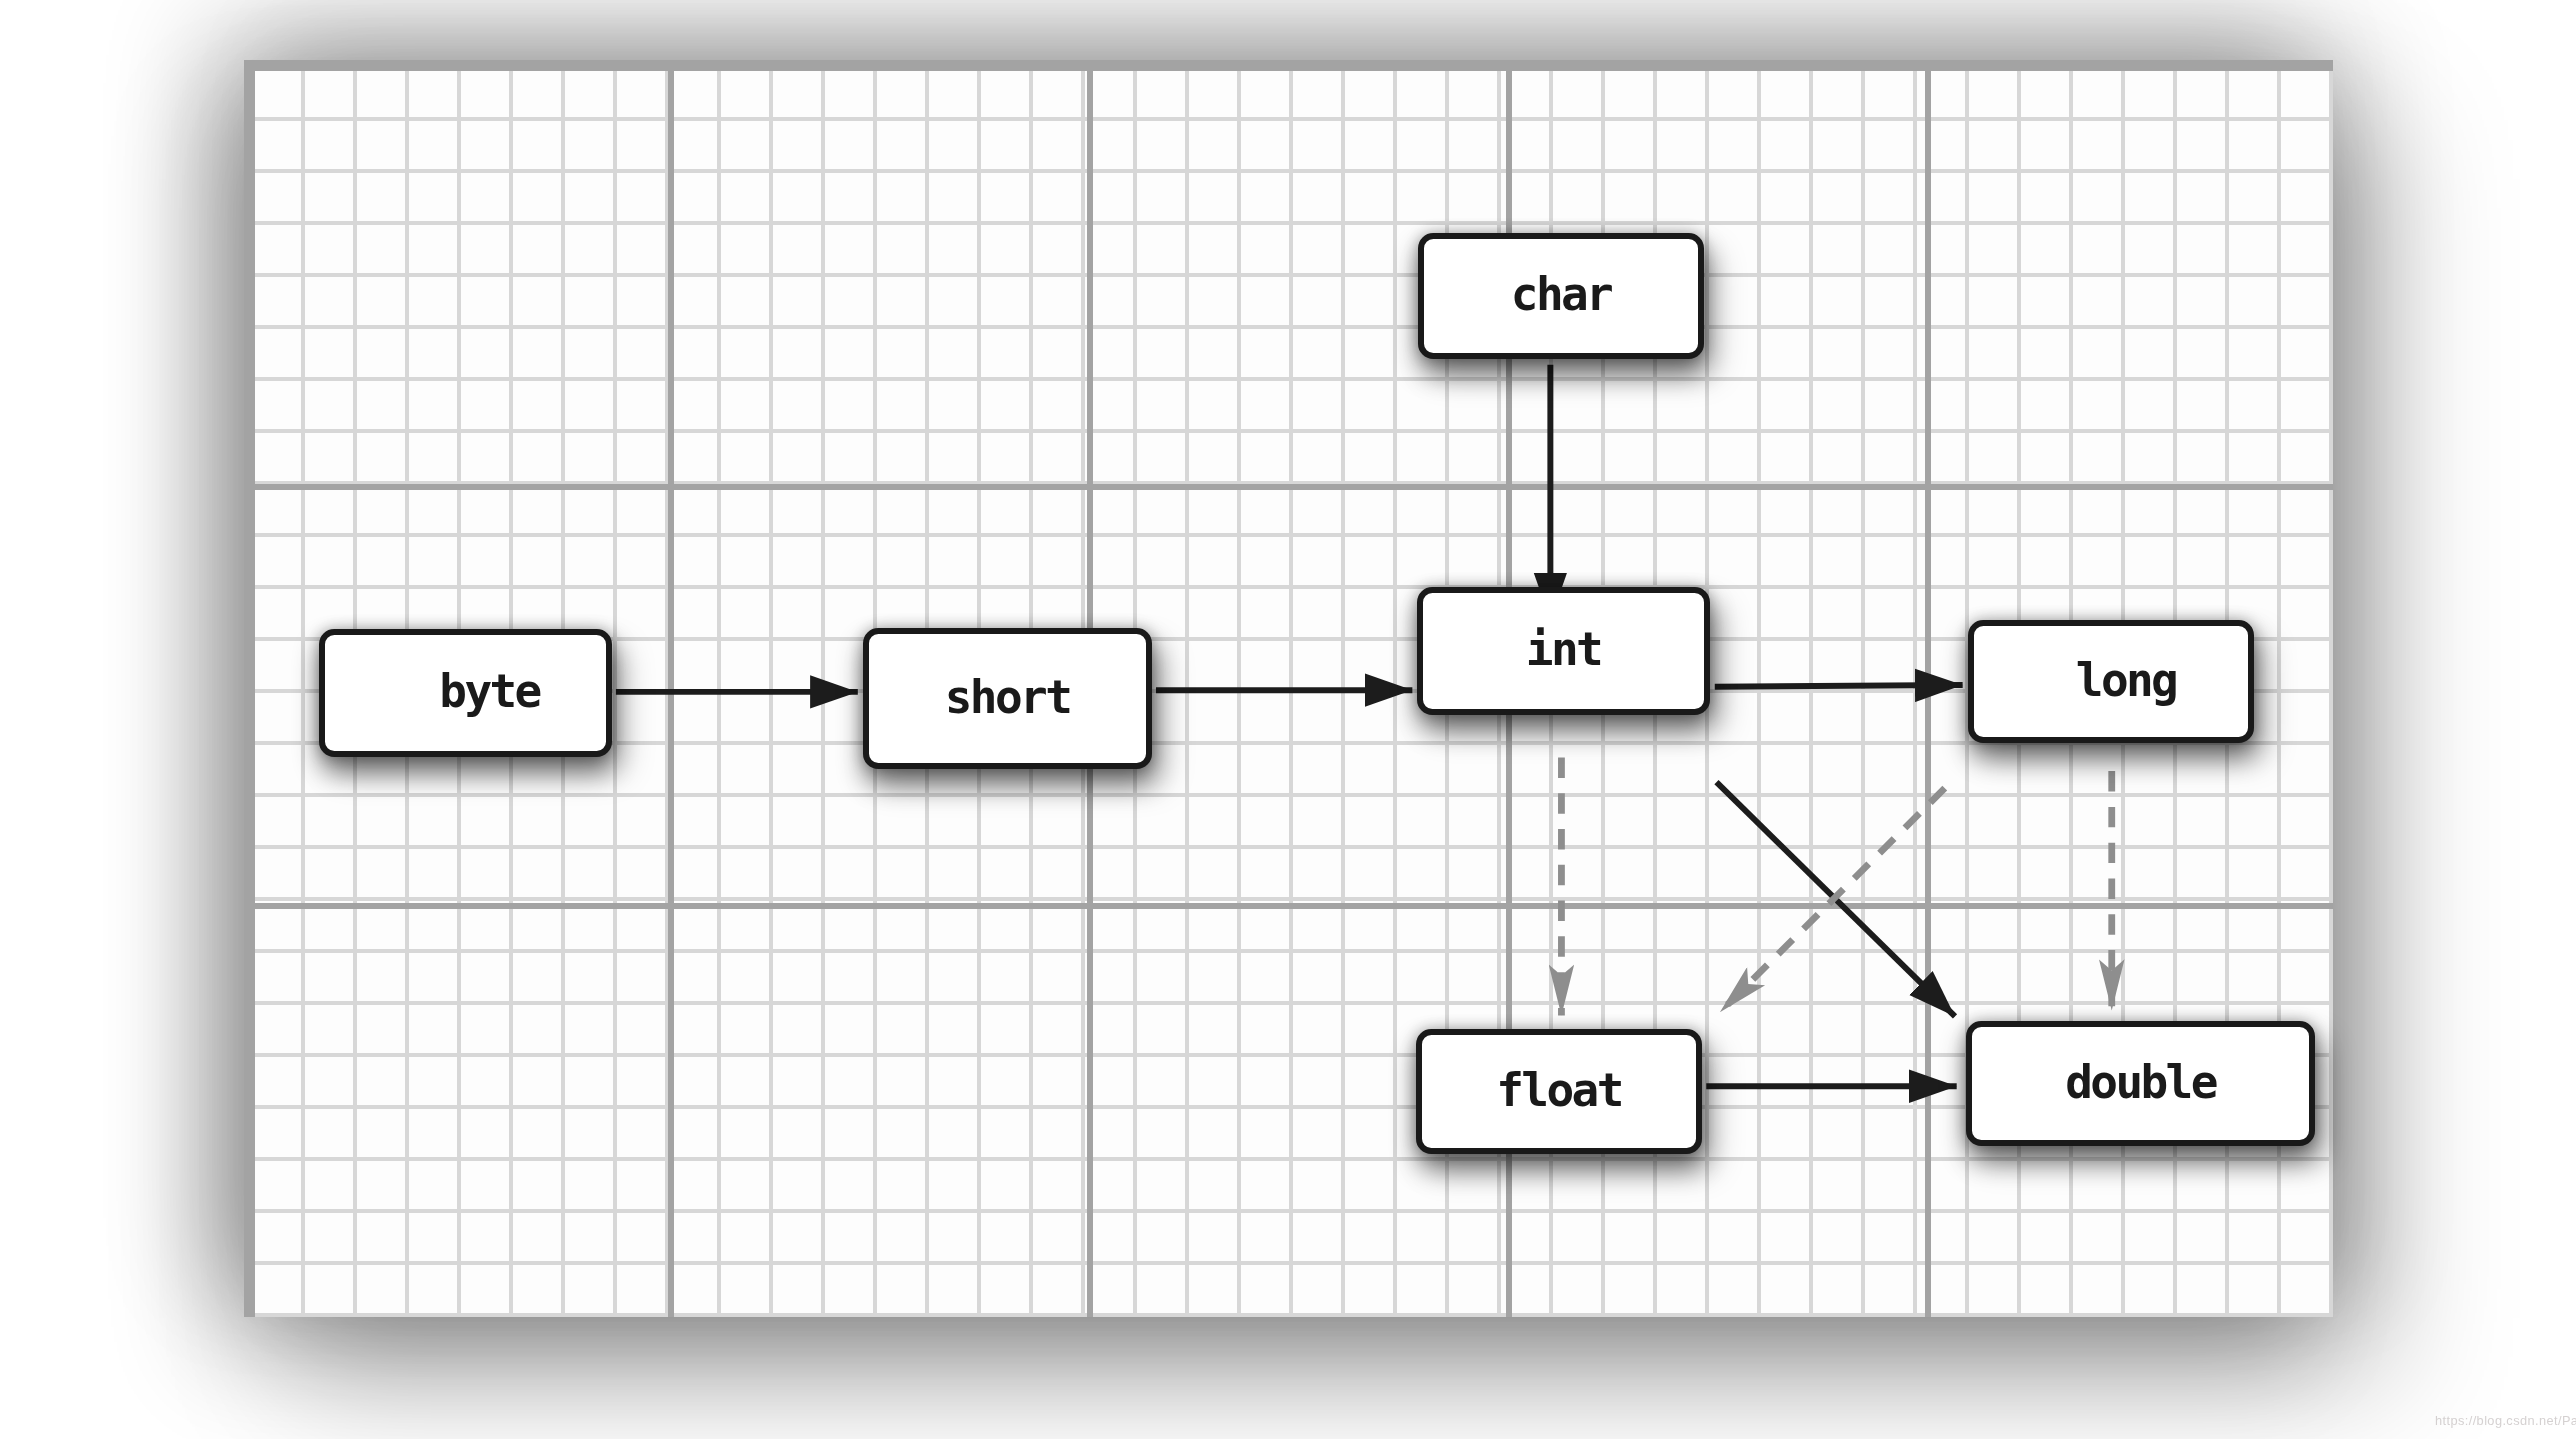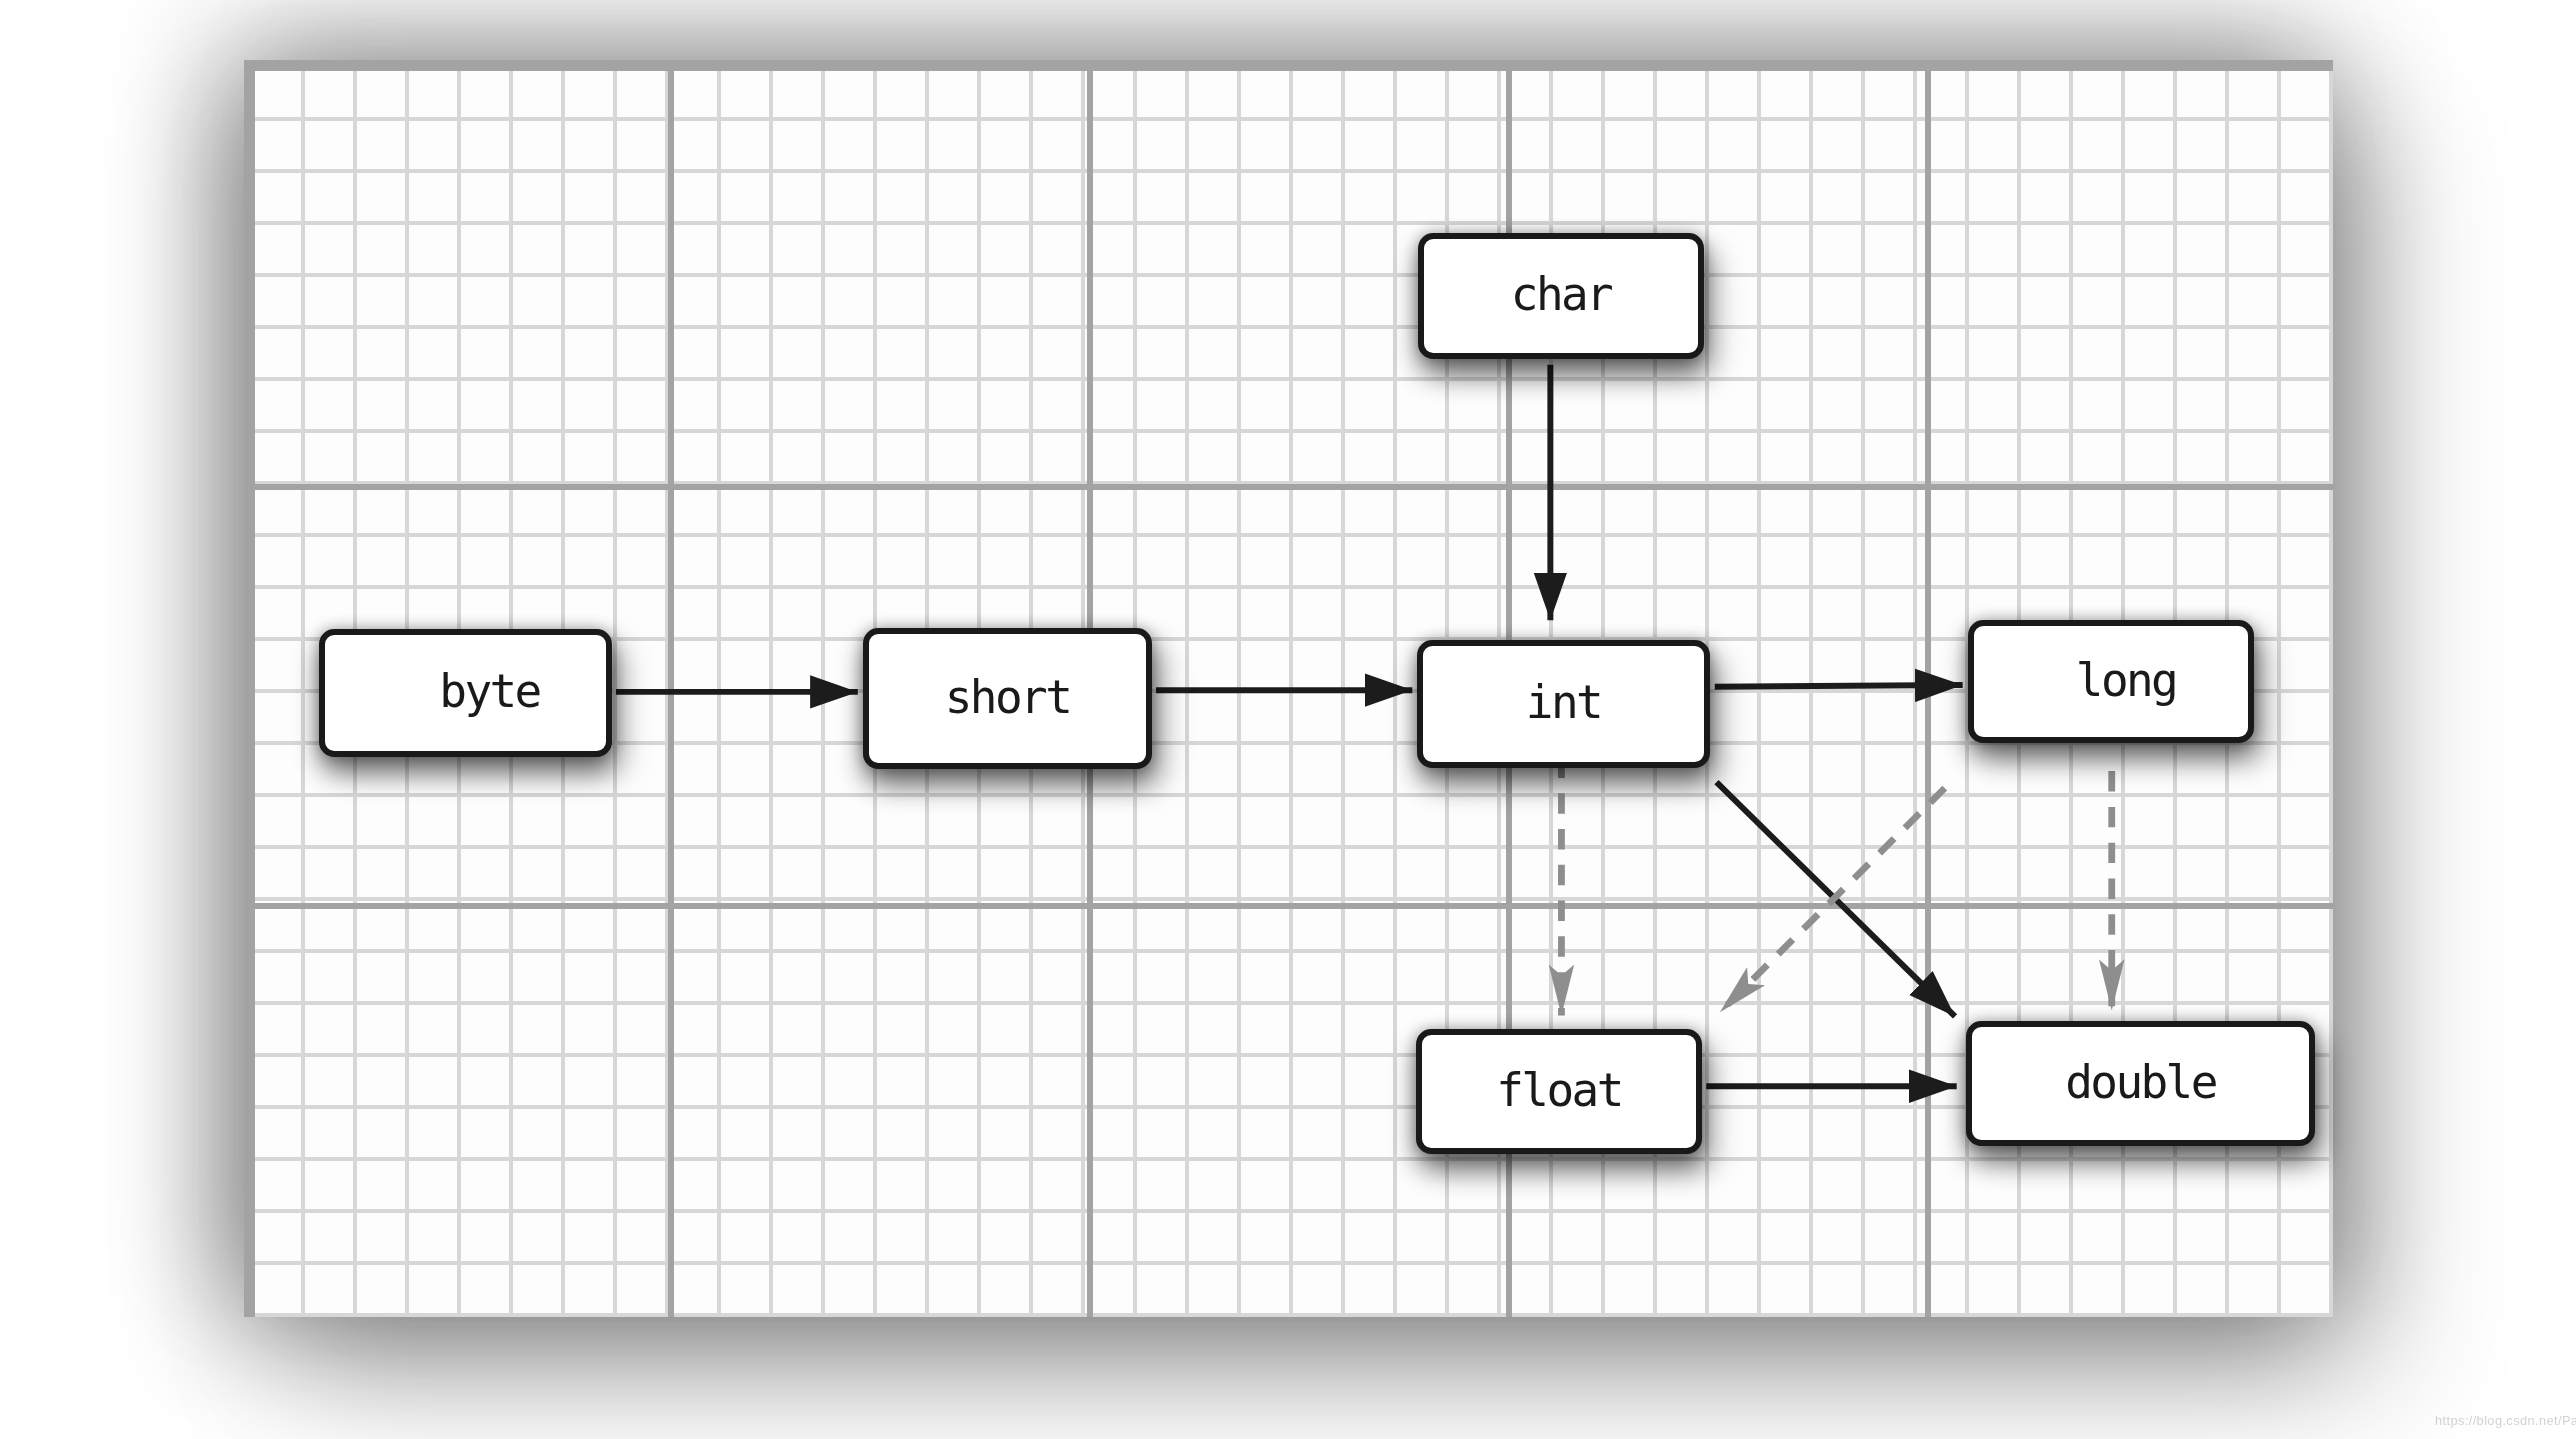--- a/index.html
+++ b/index.html
@@ -36,21 +36,21 @@
     background:var(--box-fill);
     border:6.8px solid var(--box-border);
     border-radius:15.3px;
     display:flex;align-items:center;justify-content:center;
     box-shadow:
       0 0 13.6px rgba(0,0,0,.28),
       0 13.6px 25.6px rgba(0,0,0,.45),
       12px 17px 31px rgba(0,0,0,.26);
   }
   .type-box span{
-    font-weight:normal;
+    font-weight:bold;
     font-size:46px;
     letter-spacing:-2.6px;
     color:#1a1a1a;
     line-height:1;
     transform:translateY(-1.7px);
   }
   #edge-layer{
     position:absolute;left:0;top:0;
     width:2576px;height:1440px;
     pointer-events:none;
@@ -95,21 +95,21 @@
 <div id="nodes">
     <div class="type-box" style="left: 1418px; top: 233px; width: 286px; height: 126px;">
       <span>char</span>
     </div>
     <div class="type-box" style="left: 319px; top: 629px; width: 293px; height: 128px; padding-left: 48px;">
       <span>byte</span>
     </div>
     <div class="type-box" style="left: 863px; top: 628px; width: 289px; height: 141px;">
       <span>short</span>
     </div>
-    <div class="type-box" style="left: 1417px; top: 640px; width: 293px; height: 128px;">
+    <div class="type-box" style="left: 1417px; top: 587px; width: 293px; height: 128px;">
       <span>int</span>
     </div>
     <div class="type-box" style="left: 1968px; top: 620px; width: 286px; height: 123px; padding-left: 30px;">
       <span>long</span>
     </div>
     <div class="type-box" style="left: 1416px; top: 1021px; width: 286px; height: 125px; margin-top: 8px;">
       <span>float</span>
     </div>
     <div class="type-box" style="left: 1966px; top: 1021px; width: 349px; height: 125px;">
       <span>double</span>

